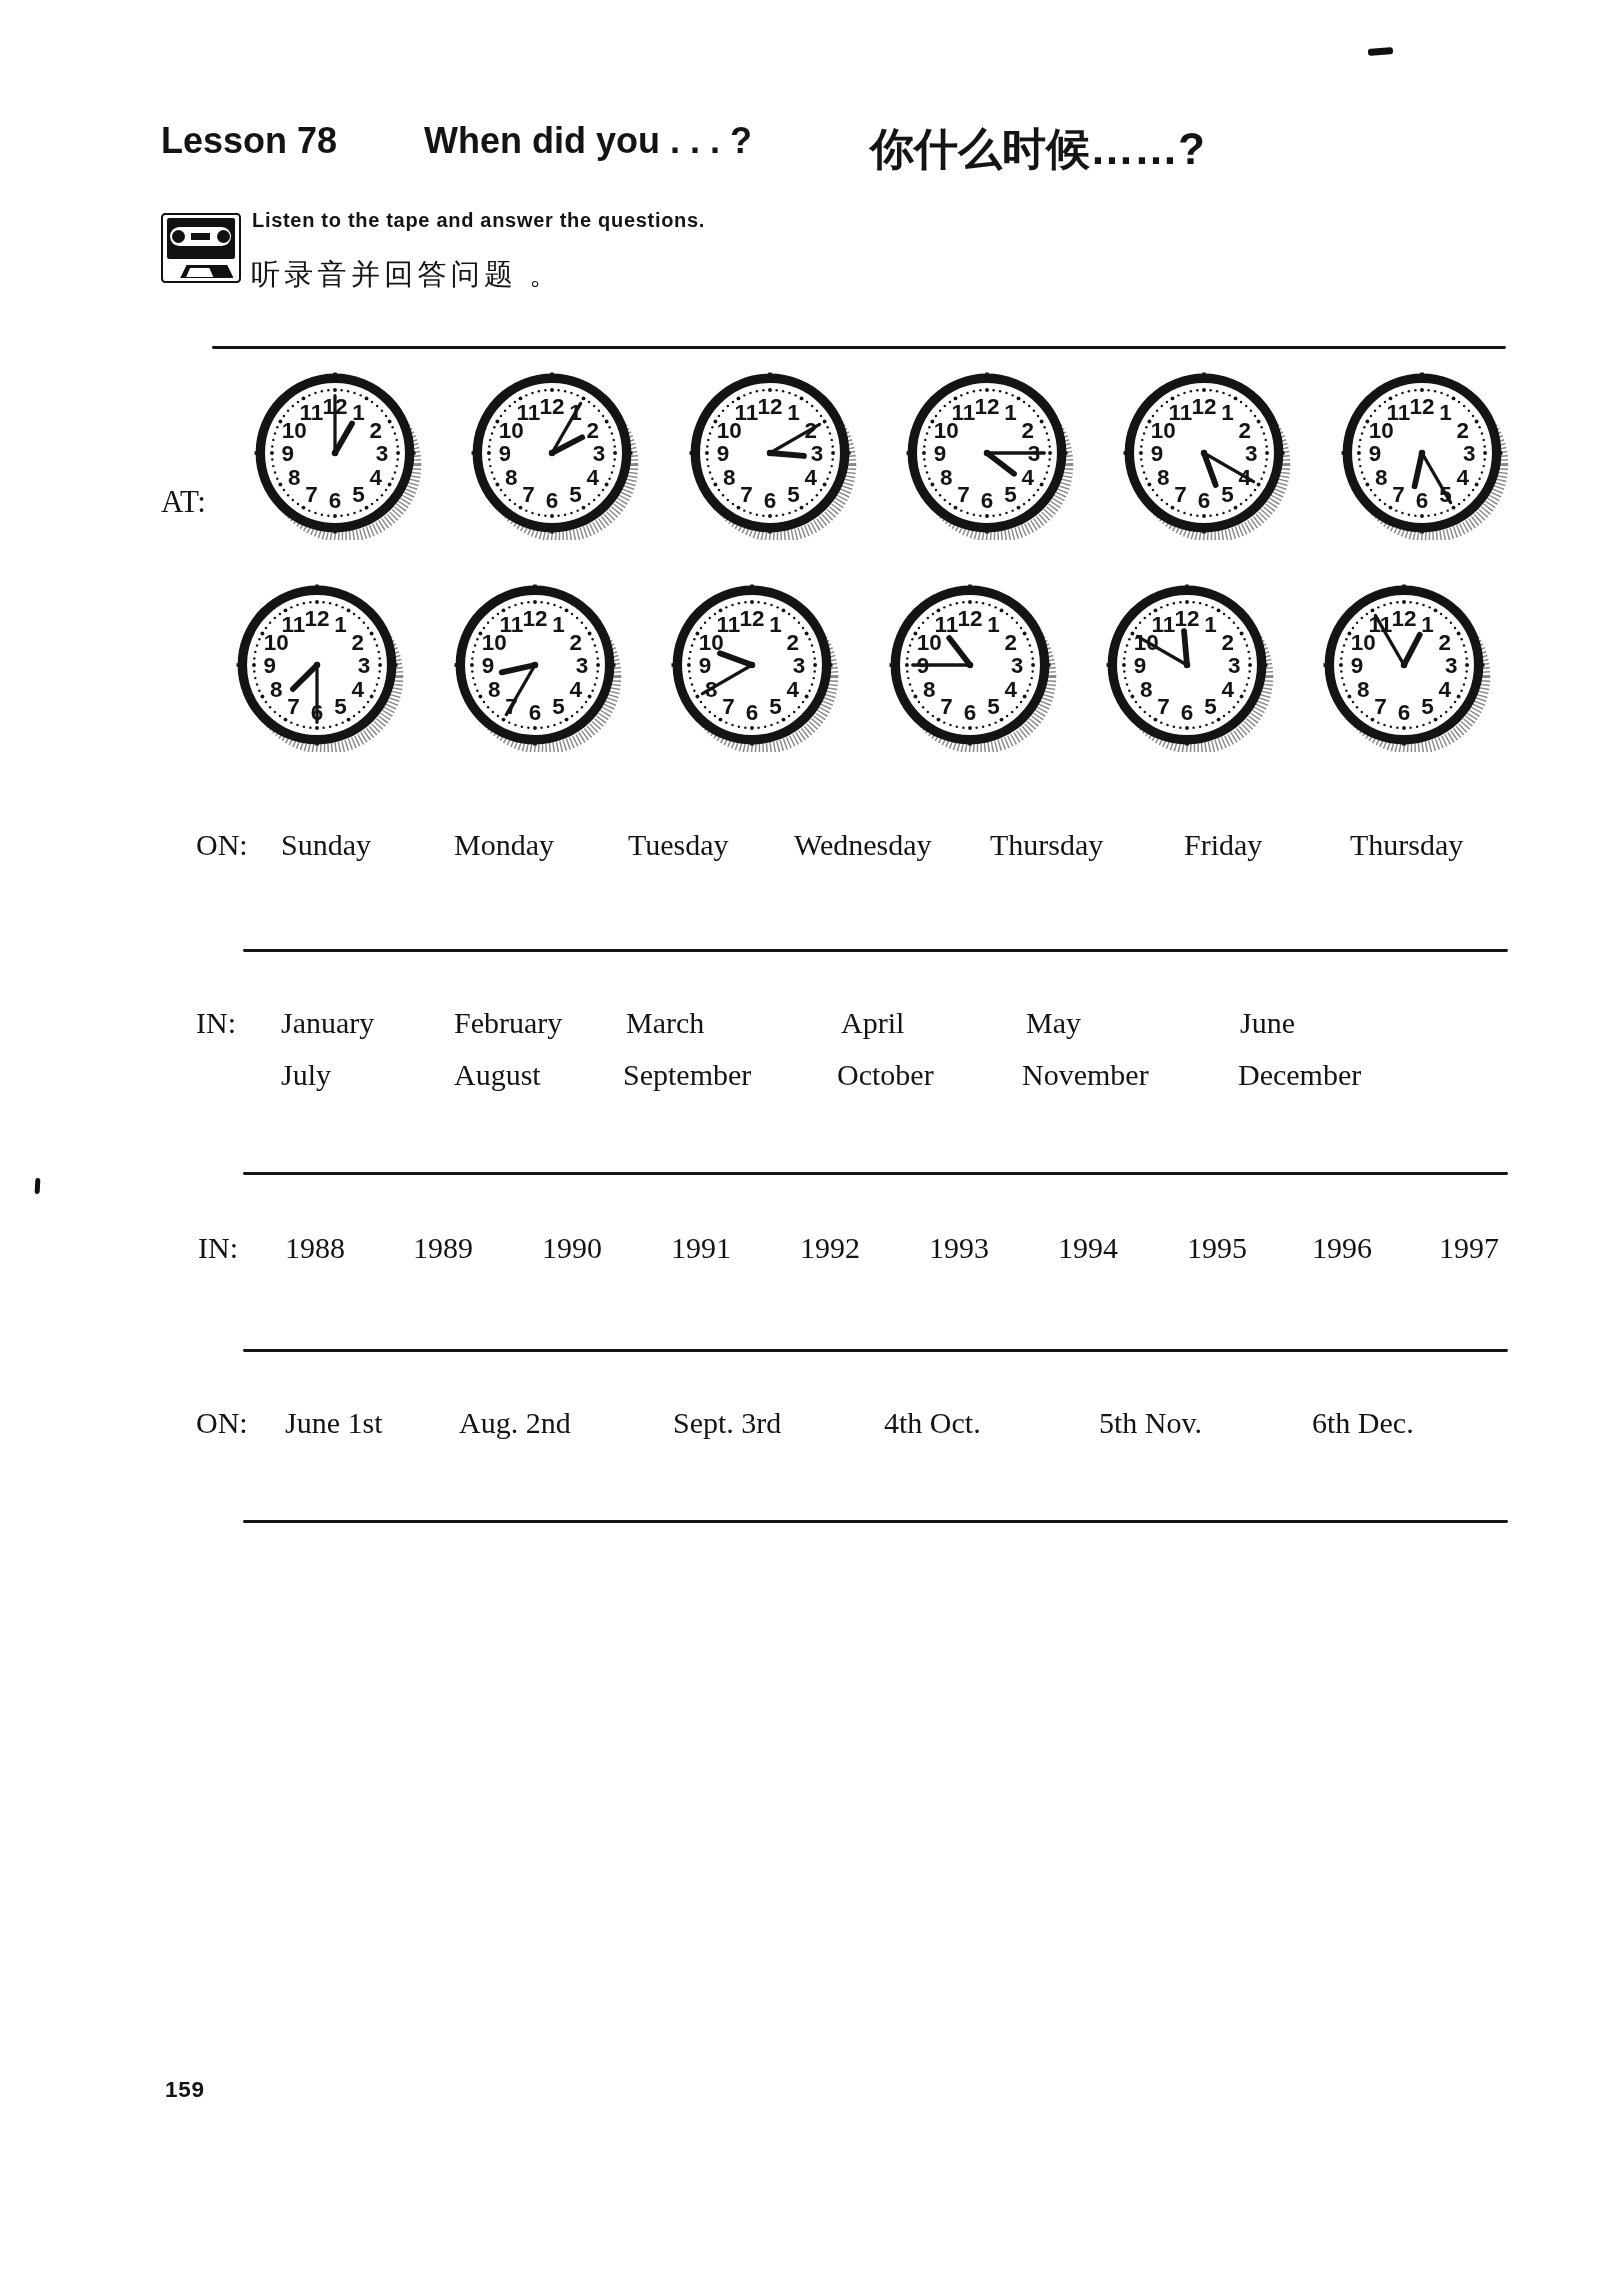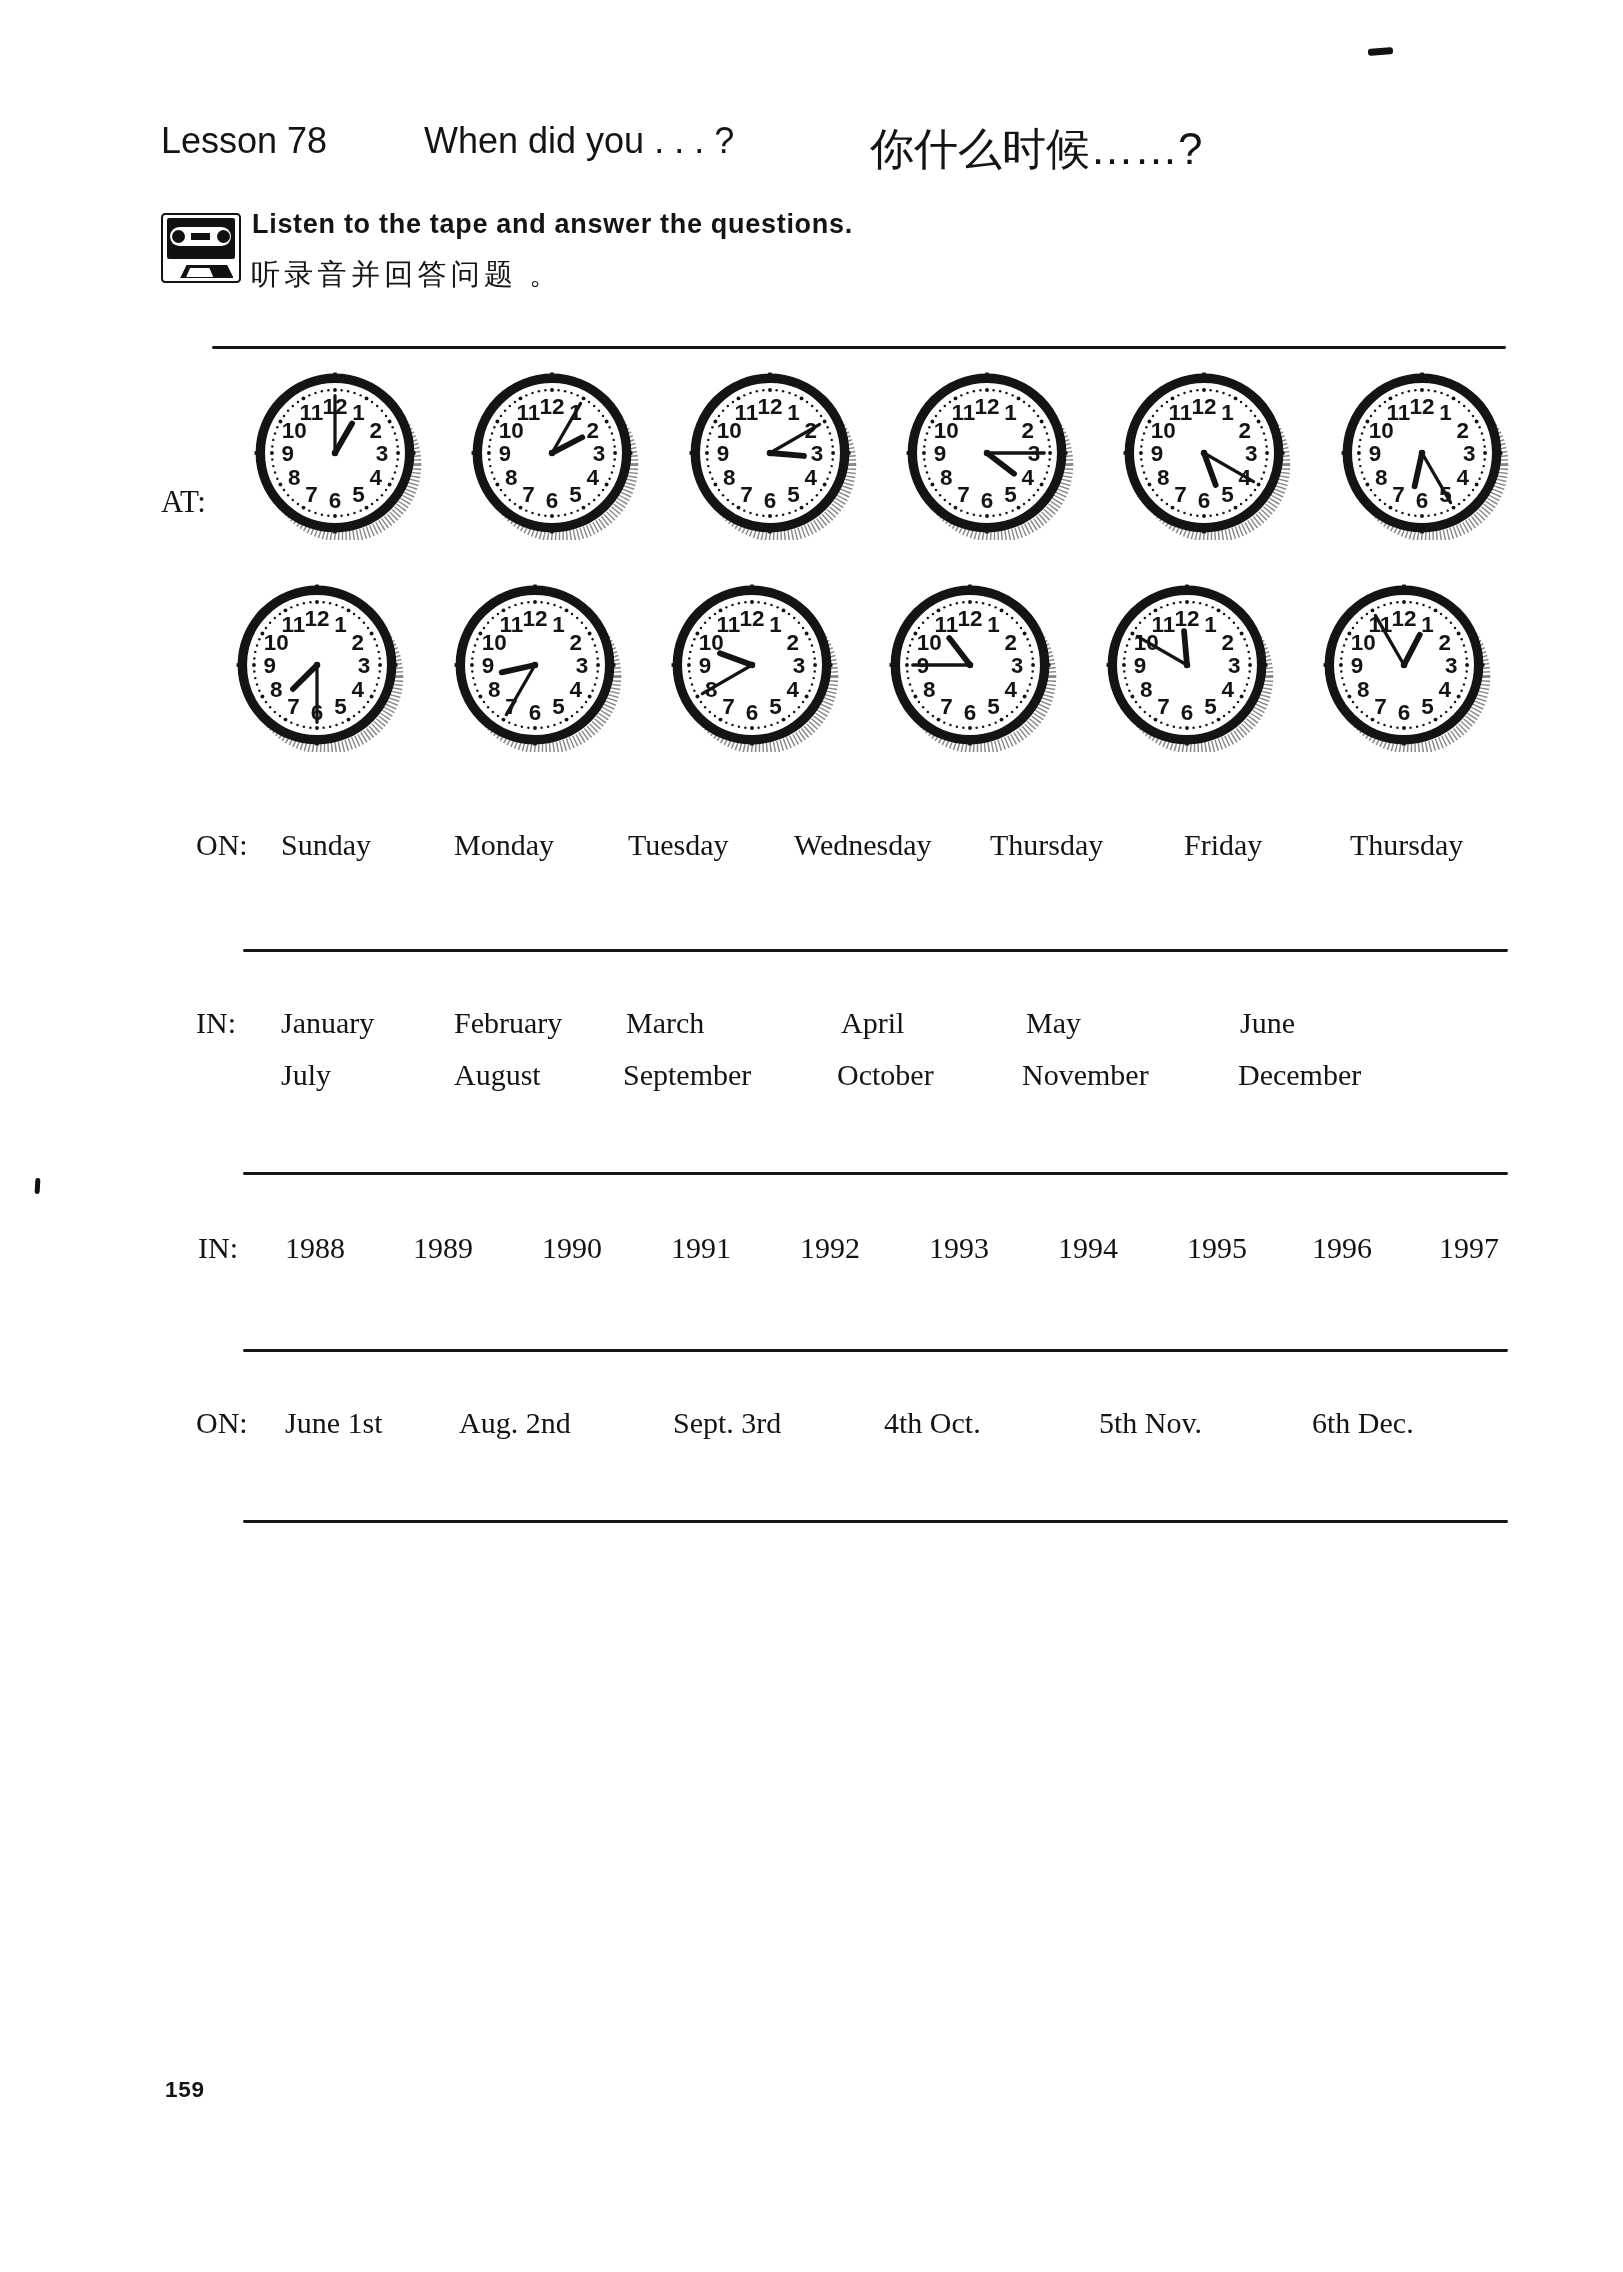--- a/index.html
+++ b/index.html
@@ -1,22 +1,22 @@
 <!DOCTYPE html>
 <html style="font-size:11.6px"><head>
 <meta charset="utf-8">
 <style>
   html,body{margin:0;padding:0;}
   body{
     width:1623px;height:2273px;position:relative;background:#ffffff;
     font-family:"Liberation Sans",sans-serif;color:#141414;overflow:hidden;
   }
   .abs{position:absolute;}
-  .title{font-weight:normal;font-size:36px;letter-spacing:0px;white-space:nowrap;}
-  .sansline{font-weight:bold;font-size:27px;white-space:nowrap;letter-spacing:0.7px;}
+  .title{font-weight:bold;font-size:36px;letter-spacing:0px;white-space:nowrap;}
+  .sansline{font-weight:bold;font-size:20px;white-space:nowrap;letter-spacing:0.7px;}
   .serif{font-family:"Liberation Serif",serif;font-size:30px;white-space:nowrap;}
   .zh{font-family:"Liberation Serif",serif;}
   .rule{position:absolute;left:243px;width:1265px;height:2.9px;background:#161616;border-radius:1.4px;}
   .rowc{position:absolute;left:8px;top:0;width:1623px;height:43px;margin-left:27px;}
   .rowc .item{position:absolute;top:0;}
   .label{position:absolute;top:0;}
   .pagenum{font-size:22.5px;font-weight:bold;letter-spacing:0.7px;}
   
   .cassette{position:absolute;left:161px;top:213px;width:80px;height:70px;border:2.9px solid #111;border-radius:4.3px;background:#fff;box-sizing:border-box;}
   .cassette .bodyblk{position:absolute;left:3.6px;top:2.9px;right:3.6px;height:41px;background:#111;border-radius:2.2px;}

